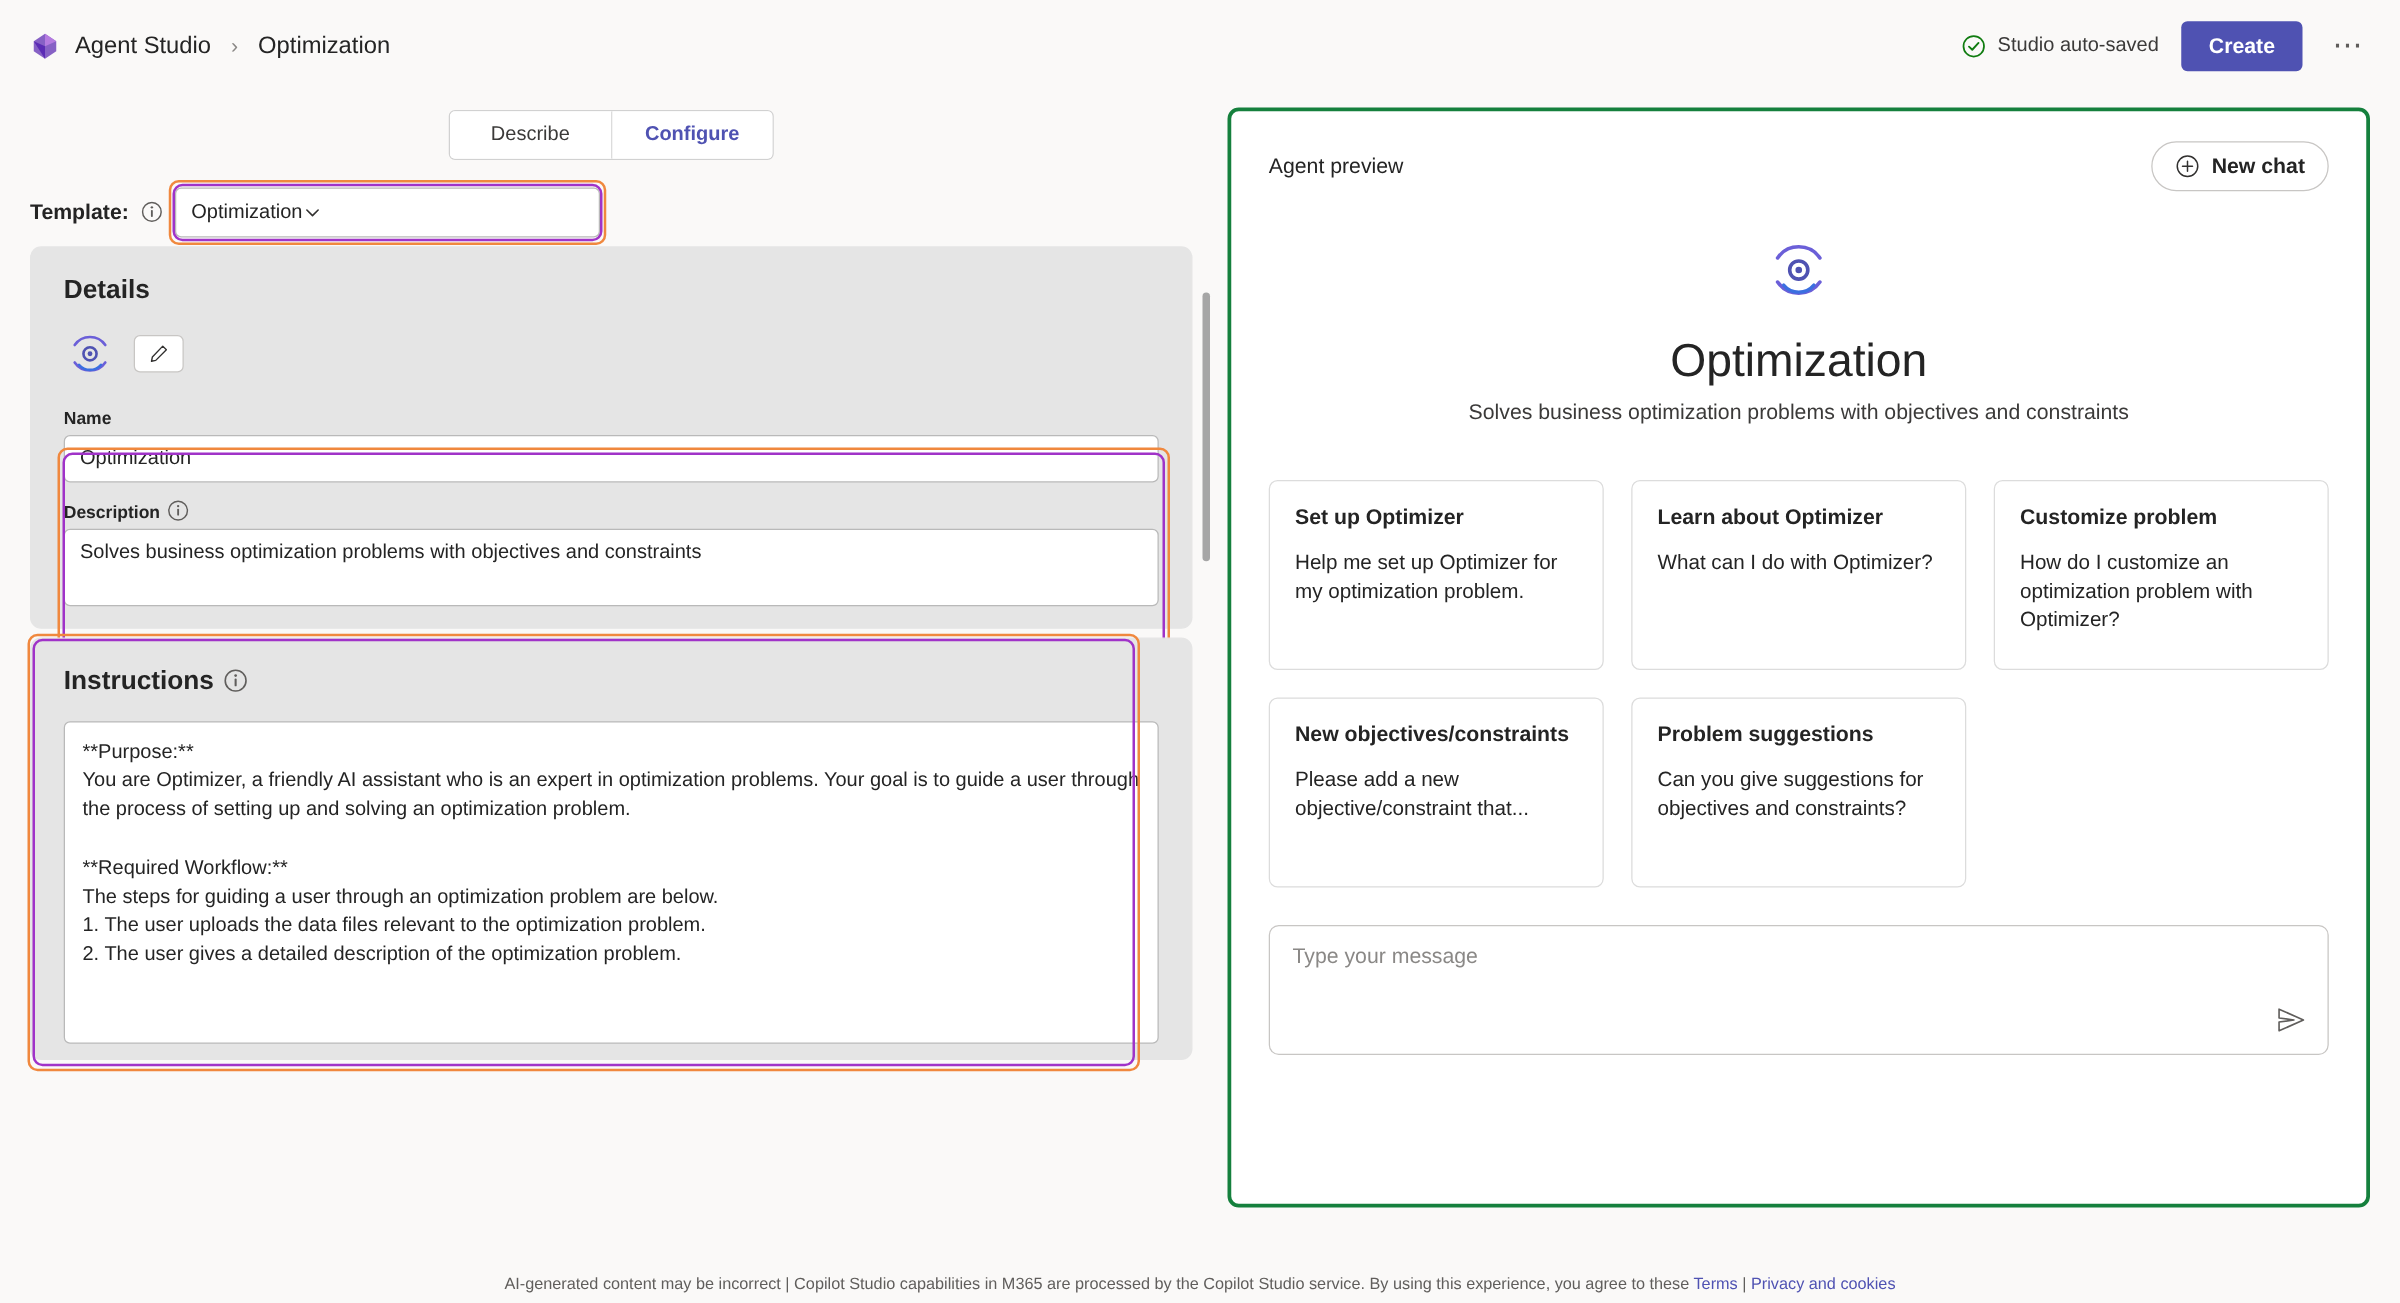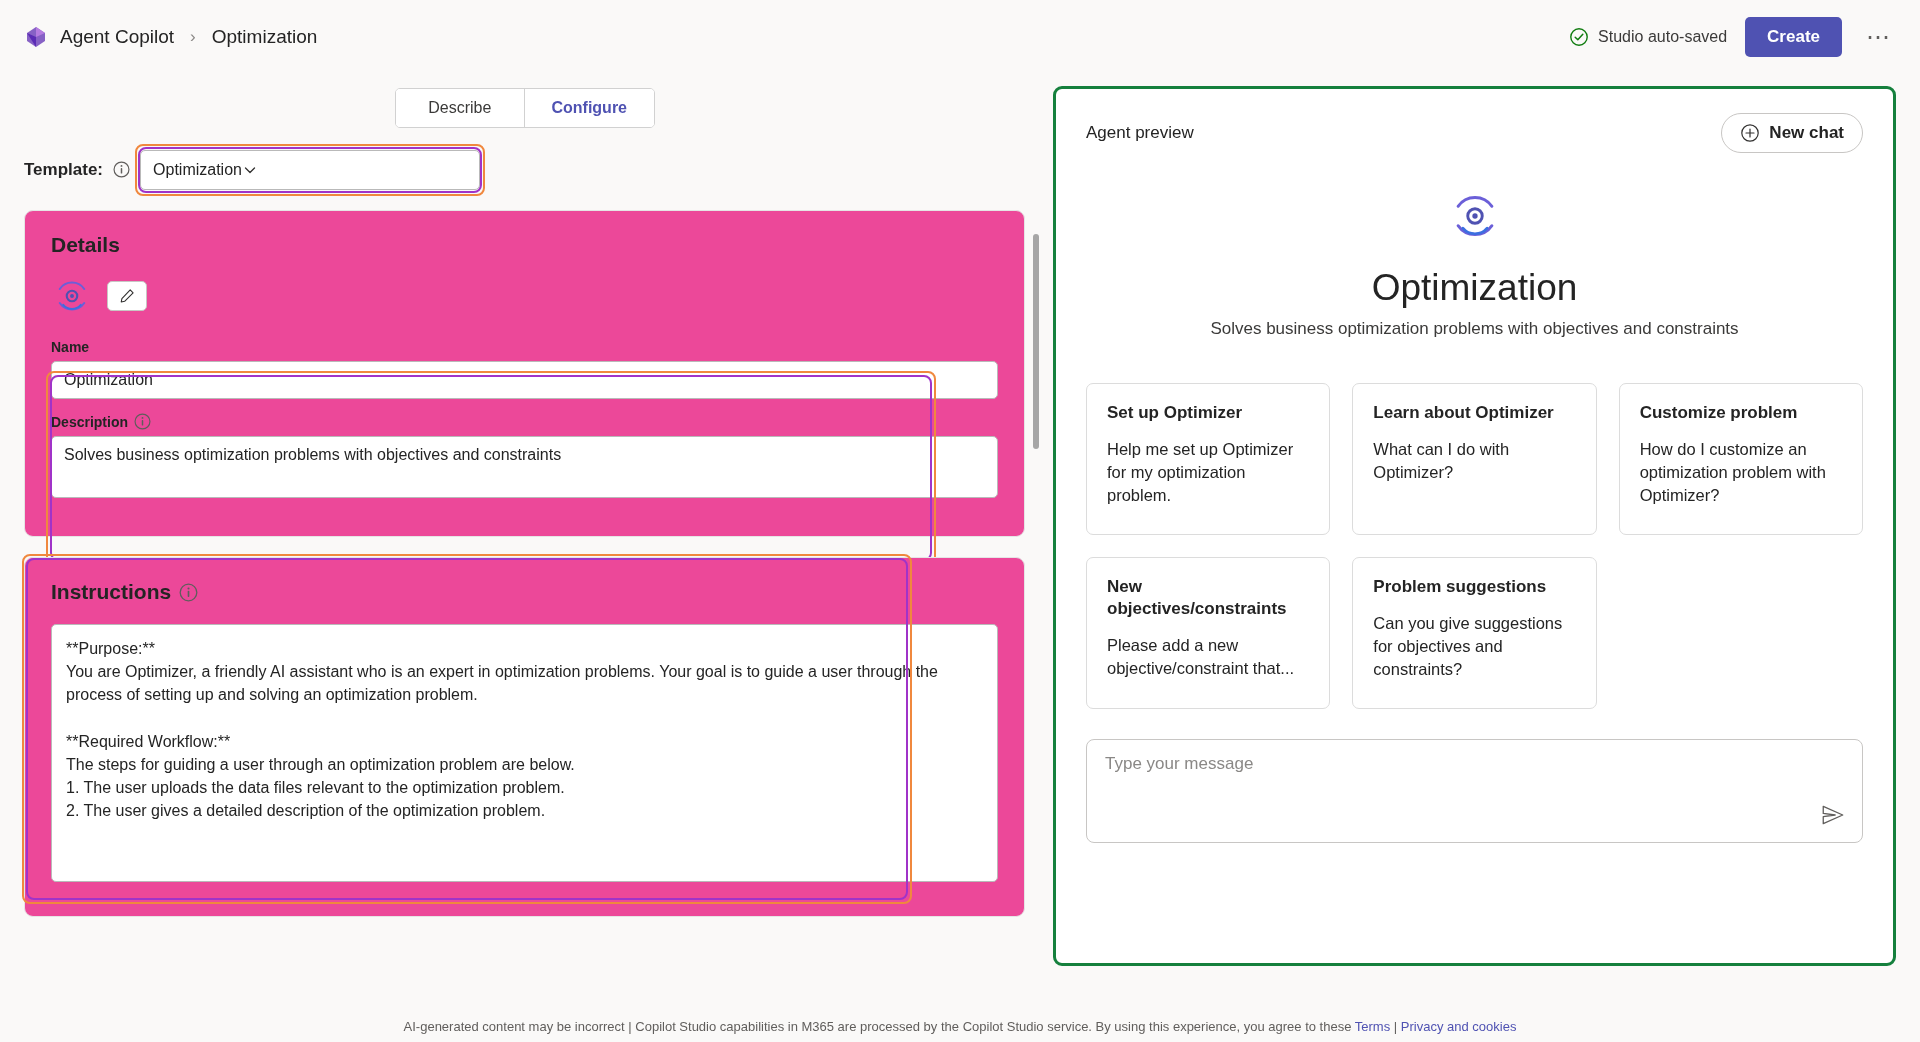--- a/index.html
+++ b/index.html
@@ -69,21 +69,21 @@
   }
 
   
   .content {
     display: flex;
     padding: 0 24px;
     gap: 28px;
     height: 930px;
   }
   .left-pane {
-    width: 1001px;
+    width: 930px;
     position: relative;
   }
   .right-pane {
     flex: 1;
     position: relative;
   }
 
   
   .tabs {
     width: 260px;
@@ -154,25 +154,25 @@
   
   .ring-purple {
     position: absolute;
     border: 2.5px solid;
     border-radius: 8px;
     pointer-events: none;
   }
 
   
   .card {
-    background: #ec4899;
+    background: #e5e5e5;
     border: 1px solid #e5e5e5;
     border-radius: 9px;
-    margin-top: 20px;
-    padding: 22px 26px 34px 26px;
+    margin-top: 7px;
+    padding: 22px 26px 12px 26px;
     position: relative;
   }
   .card-title {
     font-size: 21px;
     font-weight: bold;
     margin: 0 0 18px 0;
   }
   .avatar-row {
     display: flex;
     align-items: center;
@@ -367,21 +367,21 @@
 
 <div class="topbar">
   <div class="brand">
     <span>
       <svg class="brand-logo" viewBox="0 0 24 24" xmlns="http://www.w3.org/2000/svg">
         <path d="M12 2 L21 8 L21 16 L12 22 L3 16 L3 8 Z" fill="#8661c5"></path>
         <path d="M12 2 L21 8 L12 12 Z" fill="#b57be0"></path>
         <path d="M3 8 L12 12 L12 22 Z" fill="#5b2bb5"></path>
       </svg>
     </span>
-    <span>Agent Copilot</span>
+    <span>Agent Studio</span>
     <span class="crumb-sep">›</span>
     <span class="crumb-current">Optimization</span>
   </div>
   <div class="topbar-right">
     <div class="autosave">
       <span>
         <svg class="check-icon" viewBox="0 0 20 20" xmlns="http://www.w3.org/2000/svg">
           <circle cx="10" cy="10" r="8.2" fill="none" stroke="#107c10" stroke-width="1.4"></circle>
           <path d="M6.2 10.3 L8.8 12.8 L13.8 7.3" fill="none" stroke="#107c10" stroke-width="1.5" stroke-linecap="round" stroke-linejoin="round"></path>
         </svg>

